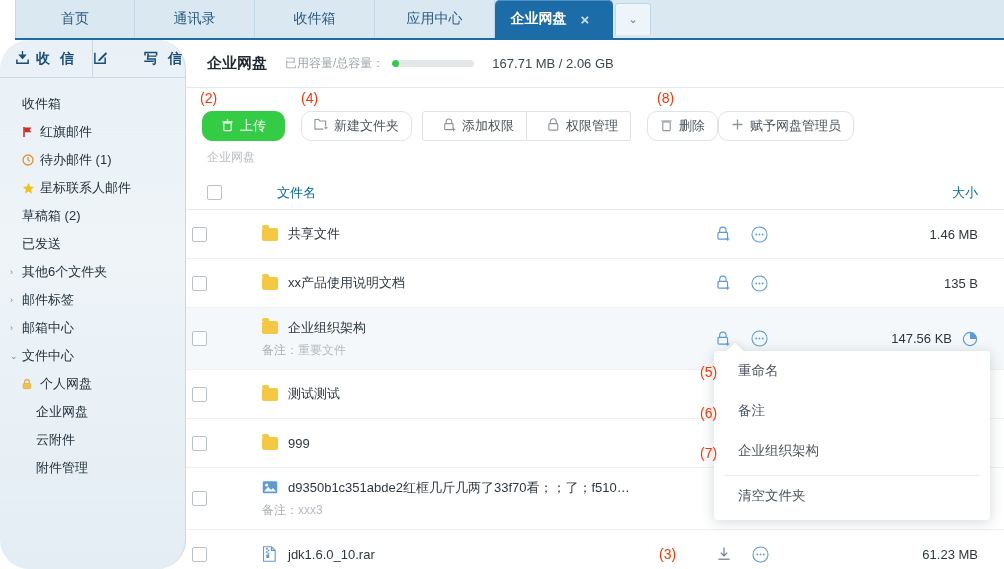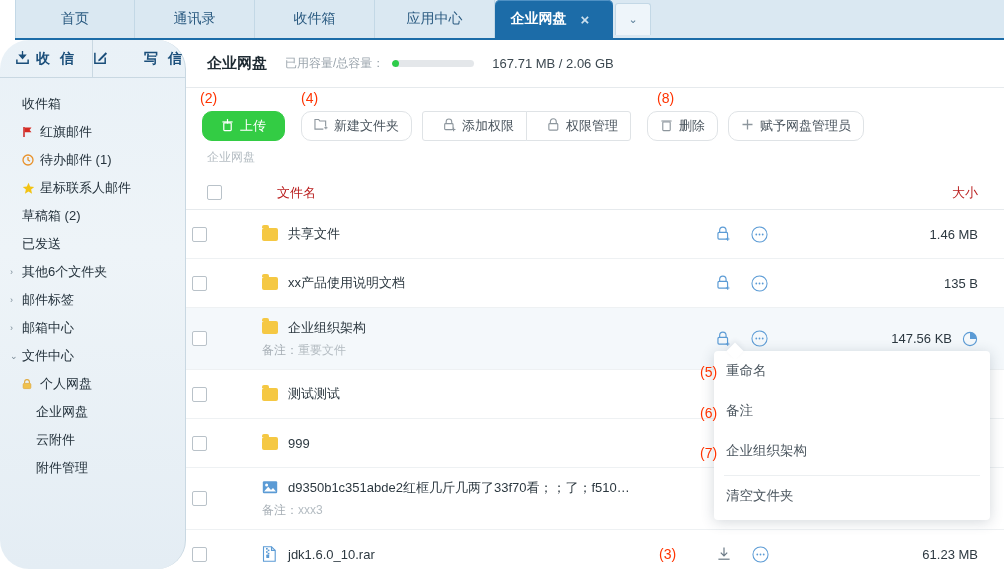--- a/index.html
+++ b/index.html
@@ -115,38 +115,38 @@
     background: #fff; border: 1px solid #dfe3e6; border-radius: 10px;
   }
   .btn.primary {
     background: #33cc44; border-color: #33cc44; color: #fff;
     padding: 0 18px;
   }
   .btn-group { display: inline-flex; margin-left: 10px; }
   .btn-group .btn { border-radius: 0; margin-left: -1px; padding-left: 20px; }
   .btn-group .btn:first-child { border-radius: 3px 0 0 3px; margin-left: 0; }
   .btn-group .btn:last-child { border-radius: 0 3px 3px 0; }
-  .gap-lg { margin-left: 10px; }
+  .gap-lg { }
   .gap-xl { margin-left: 16px; }
 
   .ann {
     position: absolute; color: #ff3300; font-size: 14px;
     font-family: "Liberation Sans", sans-serif; z-index: 40;
   }
 
   .breadcrumb {
     padding: 3px 0 0 21px; font-size: 12px; color: #b5bdc3;
   }
 
   
   .tbl { margin-top: 10px; }
   .thead {
     display: flex; align-items: center; height: 34px;
     border-bottom: 1px solid #e6eaed; padding: 0 0 0 21px;
-    font-size: 13px; color: #b91c1c;
+    font-size: 13px; color: #0369a1;
   }
   .col-chk { width: 40px; flex: 0 0 40px; display: flex; align-items: center; }
   .col-name { flex: 1 1 auto; padding-left: 30px; }
   .col-act { width: 150px; flex: 0 0 150px; display: flex; align-items: center; gap: 20px; padding-left: 2px;}
   .col-size { width: 140px; flex: 0 0 140px; text-align: right; padding-right: 26px; }
 
   .chk {
     width: 15px; height: 15px; border: 1px solid #b9c2c9;
     border-radius: 2px; background: #fff; cursor: pointer;
   }
@@ -183,21 +183,21 @@
     box-shadow: 0 2px 14px rgba(40,60,80,0.20);
     z-index: 30;
   }
   .menu:before {
     content: ""; position: absolute; left: 15px; top: -6px;
     width: 12px; height: 12px; background: #fff; transform: rotate(45deg);
     box-shadow: -2px -2px 5px rgba(40,60,80,0.07);
   }
   .menu-item {
     height: 40px; display: flex; align-items: center;
-    padding-left: 12px; font-size: 13.5px; color: #4a555e; cursor: pointer;
+    padding-left: 24px; font-size: 13.5px; color: #4a555e; cursor: pointer;
   }
   .menu-sep { height: 1px; background: #eceff1; margin: 4px 0 0 10px; width: 256px; }
 </style>
 </head>
 <body>
 
 <div class="tabbar">
   <div class="tab">
     <span class="tab-label">首页</span>
   </div>

